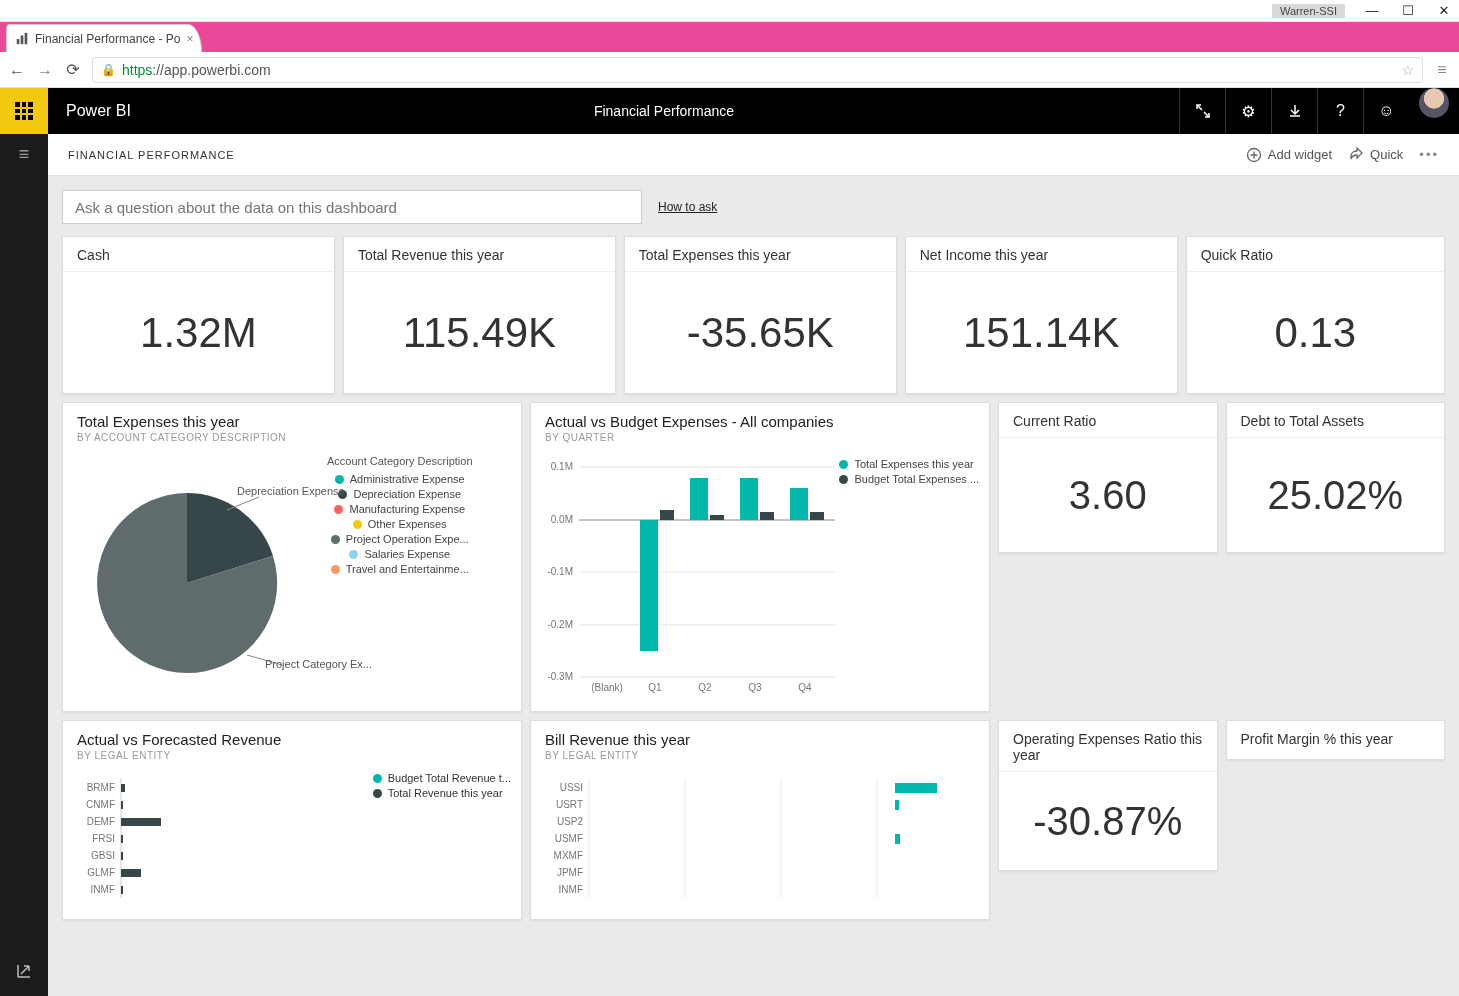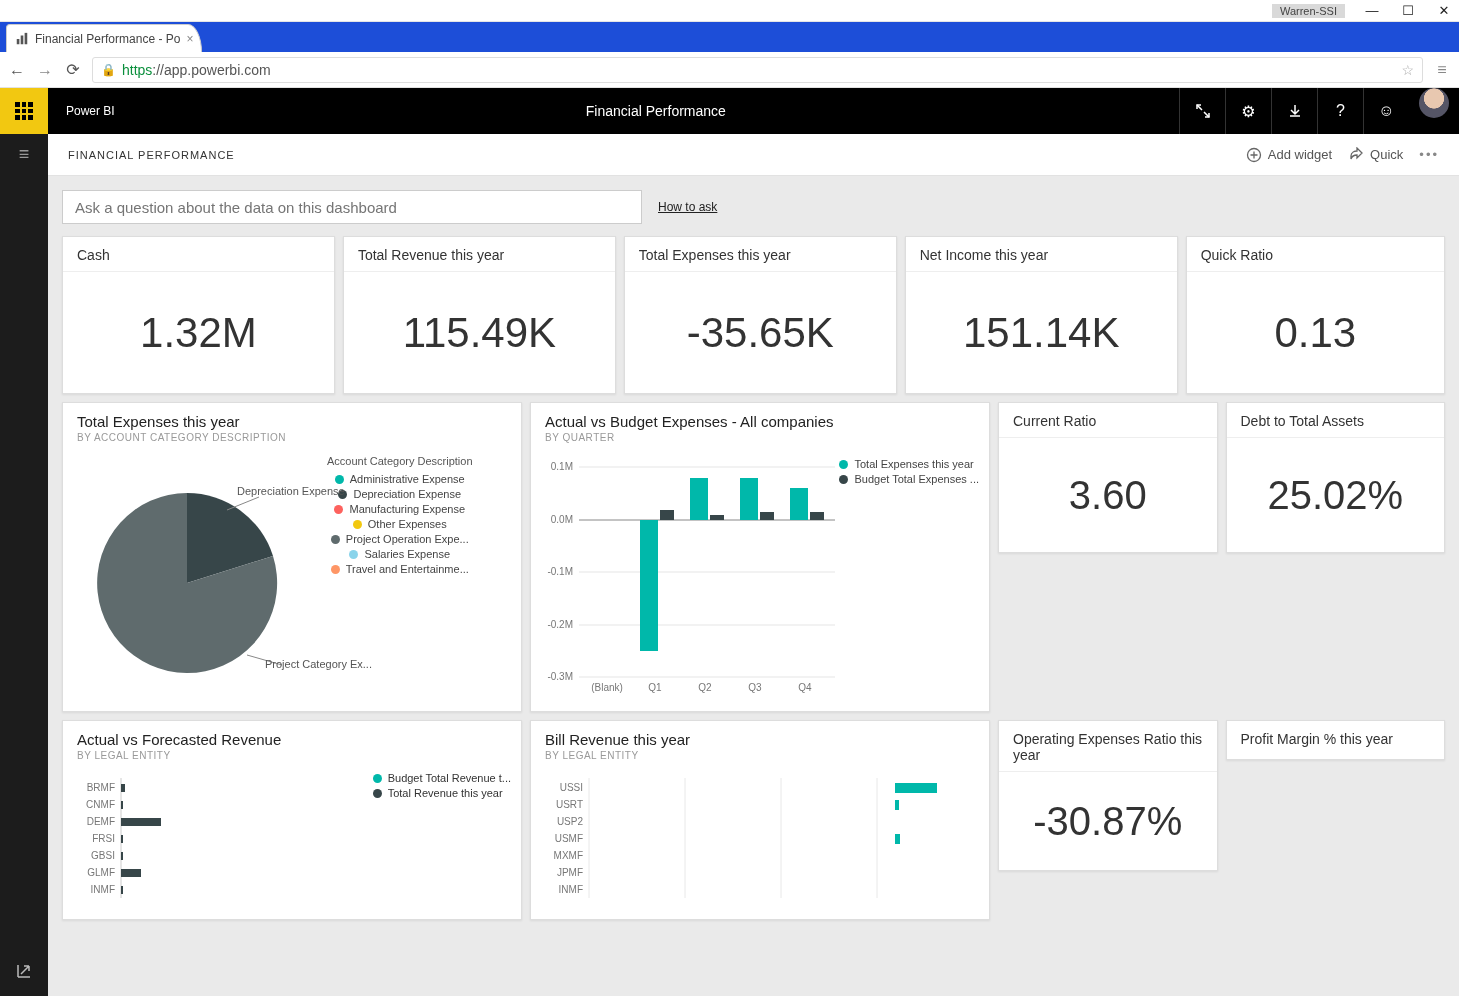--- a/index.html
+++ b/index.html
@@ -4,41 +4,41 @@
 <style>
 * { box-sizing: border-box; margin: 0; padding: 0; }
 body { font-family: "Segoe UI", Arial, sans-serif; background: #fff; font-size: 13px; color: #333; overflow: hidden; width: 1459px; height: 996px; }
 
 
 .os-bar { height: 22px; background: #fff; display: flex; justify-content: flex-end; align-items: center; padding-right: 6px; gap: 18px; border-bottom: 1px solid #e5e5e5; }
 .os-bar .user-tag { background: #d9d9d9; padding: 1px 8px; font-size: 11px; color: #444; }
 .os-bar .os-btn { width: 18px; text-align: center; font-size: 13px; color: #222; }
 
 
-.tab-strip { height: 30px; background: #1d4ed8; display: flex; align-items: flex-end; padding-left: 6px; }
+.tab-strip { height: 30px; background: #ec4899; display: flex; align-items: flex-end; padding-left: 6px; }
 .browser-tab { height: 28px; background: #fff; border: 1px solid #ccc; border-bottom: none; border-top-left-radius: 4px; border-top-right-radius: 14px 28px; display: flex; align-items: center; padding: 0 8px; font-size: 12px; color: #444; gap: 6px; min-width: 180px; }
 .browser-tab .favicon { width: 14px; height: 14px; display: inline-flex; }
 .browser-tab .close { color: #888; margin-left: auto; }
 
 
 .url-bar { height: 36px; display:flex; align-items:center; padding: 0 8px; gap: 10px; border-bottom: 1px solid #e2e2e2; }
 .url-bar .nav-icn { color: #888; font-size: 16px; width: 18px; text-align:center; }
 .url-bar .nav-icn.active { color: #555; }
 .url-box { flex: 1; display:flex; align-items:center; border: 1px solid #ddd; border-radius: 3px; height: 26px; padding: 0 8px; font-size: 14px; color: #333; }
 .url-box .lock { color: #0a8f3c; margin-right: 6px; font-size: 12px; }
 .url-box .https { color: #0a8f3c; }
 .url-box .rest { color: #555; }
 .url-box .star { margin-left: auto; color: #aaa; }
 
 
 .app-top { height: 46px; background: #000; color: #fff; display:flex; align-items:center; }
 .waffle { width: 48px; height: 46px; background: #f2c811; display:flex; align-items:center; justify-content:center; }
 .waffle-grid { width:18px; height:18px; display:grid; grid-template: repeat(3,1fr)/repeat(3,1fr); gap:2px; }
 .waffle-grid span { background:#000; }
-.brand { font-size: 12px; font-weight: 300; padding: 0 18px; }
+.brand { font-size: 16px; font-weight: 300; padding: 0 18px; }
 .top-title { flex:1; text-align:center; font-size: 14px; font-weight: 400; }
 .top-actions { display:flex; }
 .top-btn { width:46px; height:46px; display:flex; align-items:center; justify-content:center; border-left:1px solid #333; color:#fff; font-size:16px; }
 .avatar { width:30px; height:30px; border-radius:50%; background: radial-gradient(circle at 50% 35%, #e8c8b0 0 40%, #556 42% 100%); margin: 0 10px; }
 
 
 .app-body { display:flex; height: calc(996px - 22px - 30px - 36px - 46px); }
 .left-rail { width: 48px; background: #1c1c1c; display:flex; flex-direction:column; align-items:center; padding-top:10px; justify-content:space-between; padding-bottom:14px;}
 .left-rail .rail-icn { color:#999; font-size:18px; }
 .main { flex:1; display:flex; flex-direction:column; background:#eaeaea; }

